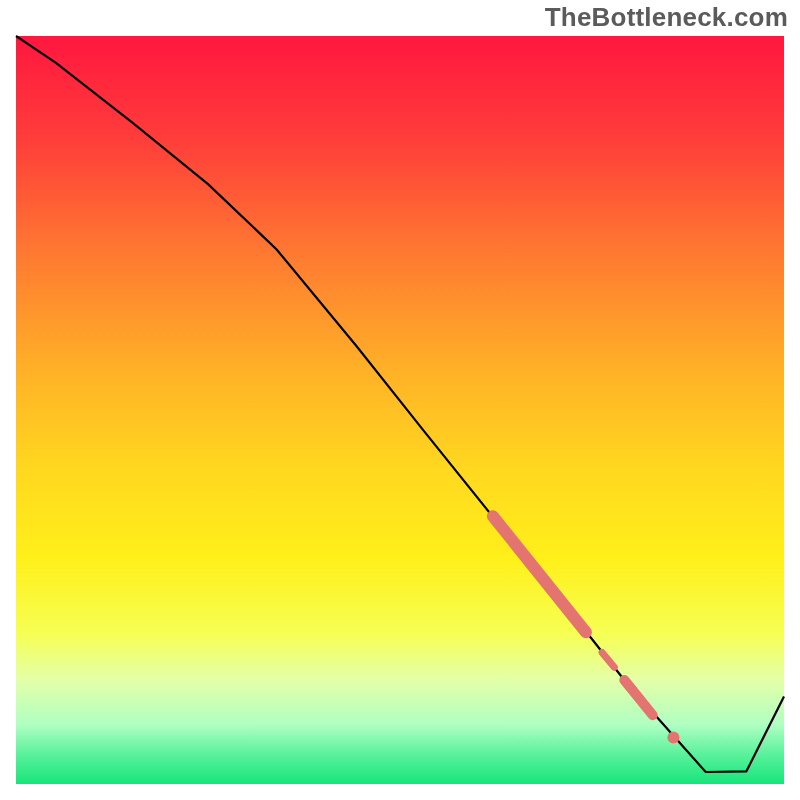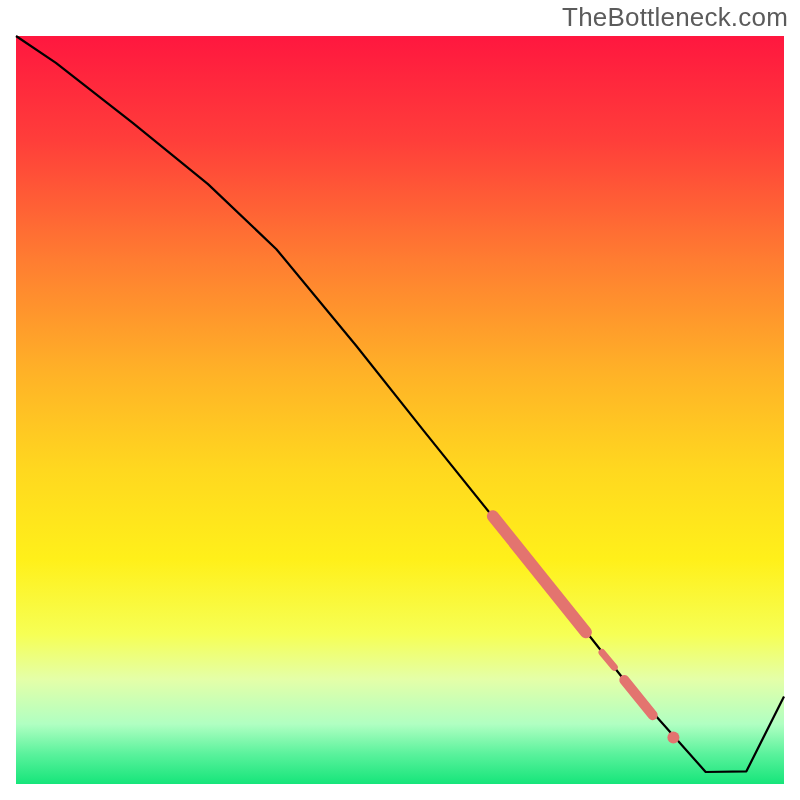--- a/index.html
+++ b/index.html
@@ -13,21 +13,21 @@
   .chart-container {
     position: relative;
     width: 800px;
     height: 800px;
   }
   .watermark {
     position: absolute;
     top: 2px;
     right: 12px;
     font-size: 26px;
-    font-weight: normal;
+    font-weight: bold;
     color: #5b5b5b;
     letter-spacing: 0.2px;
     z-index: 10;
   }
   svg.plot {
     position: absolute;
     left: 0;
     top: 0;
     width: 800px;
     height: 800px;

